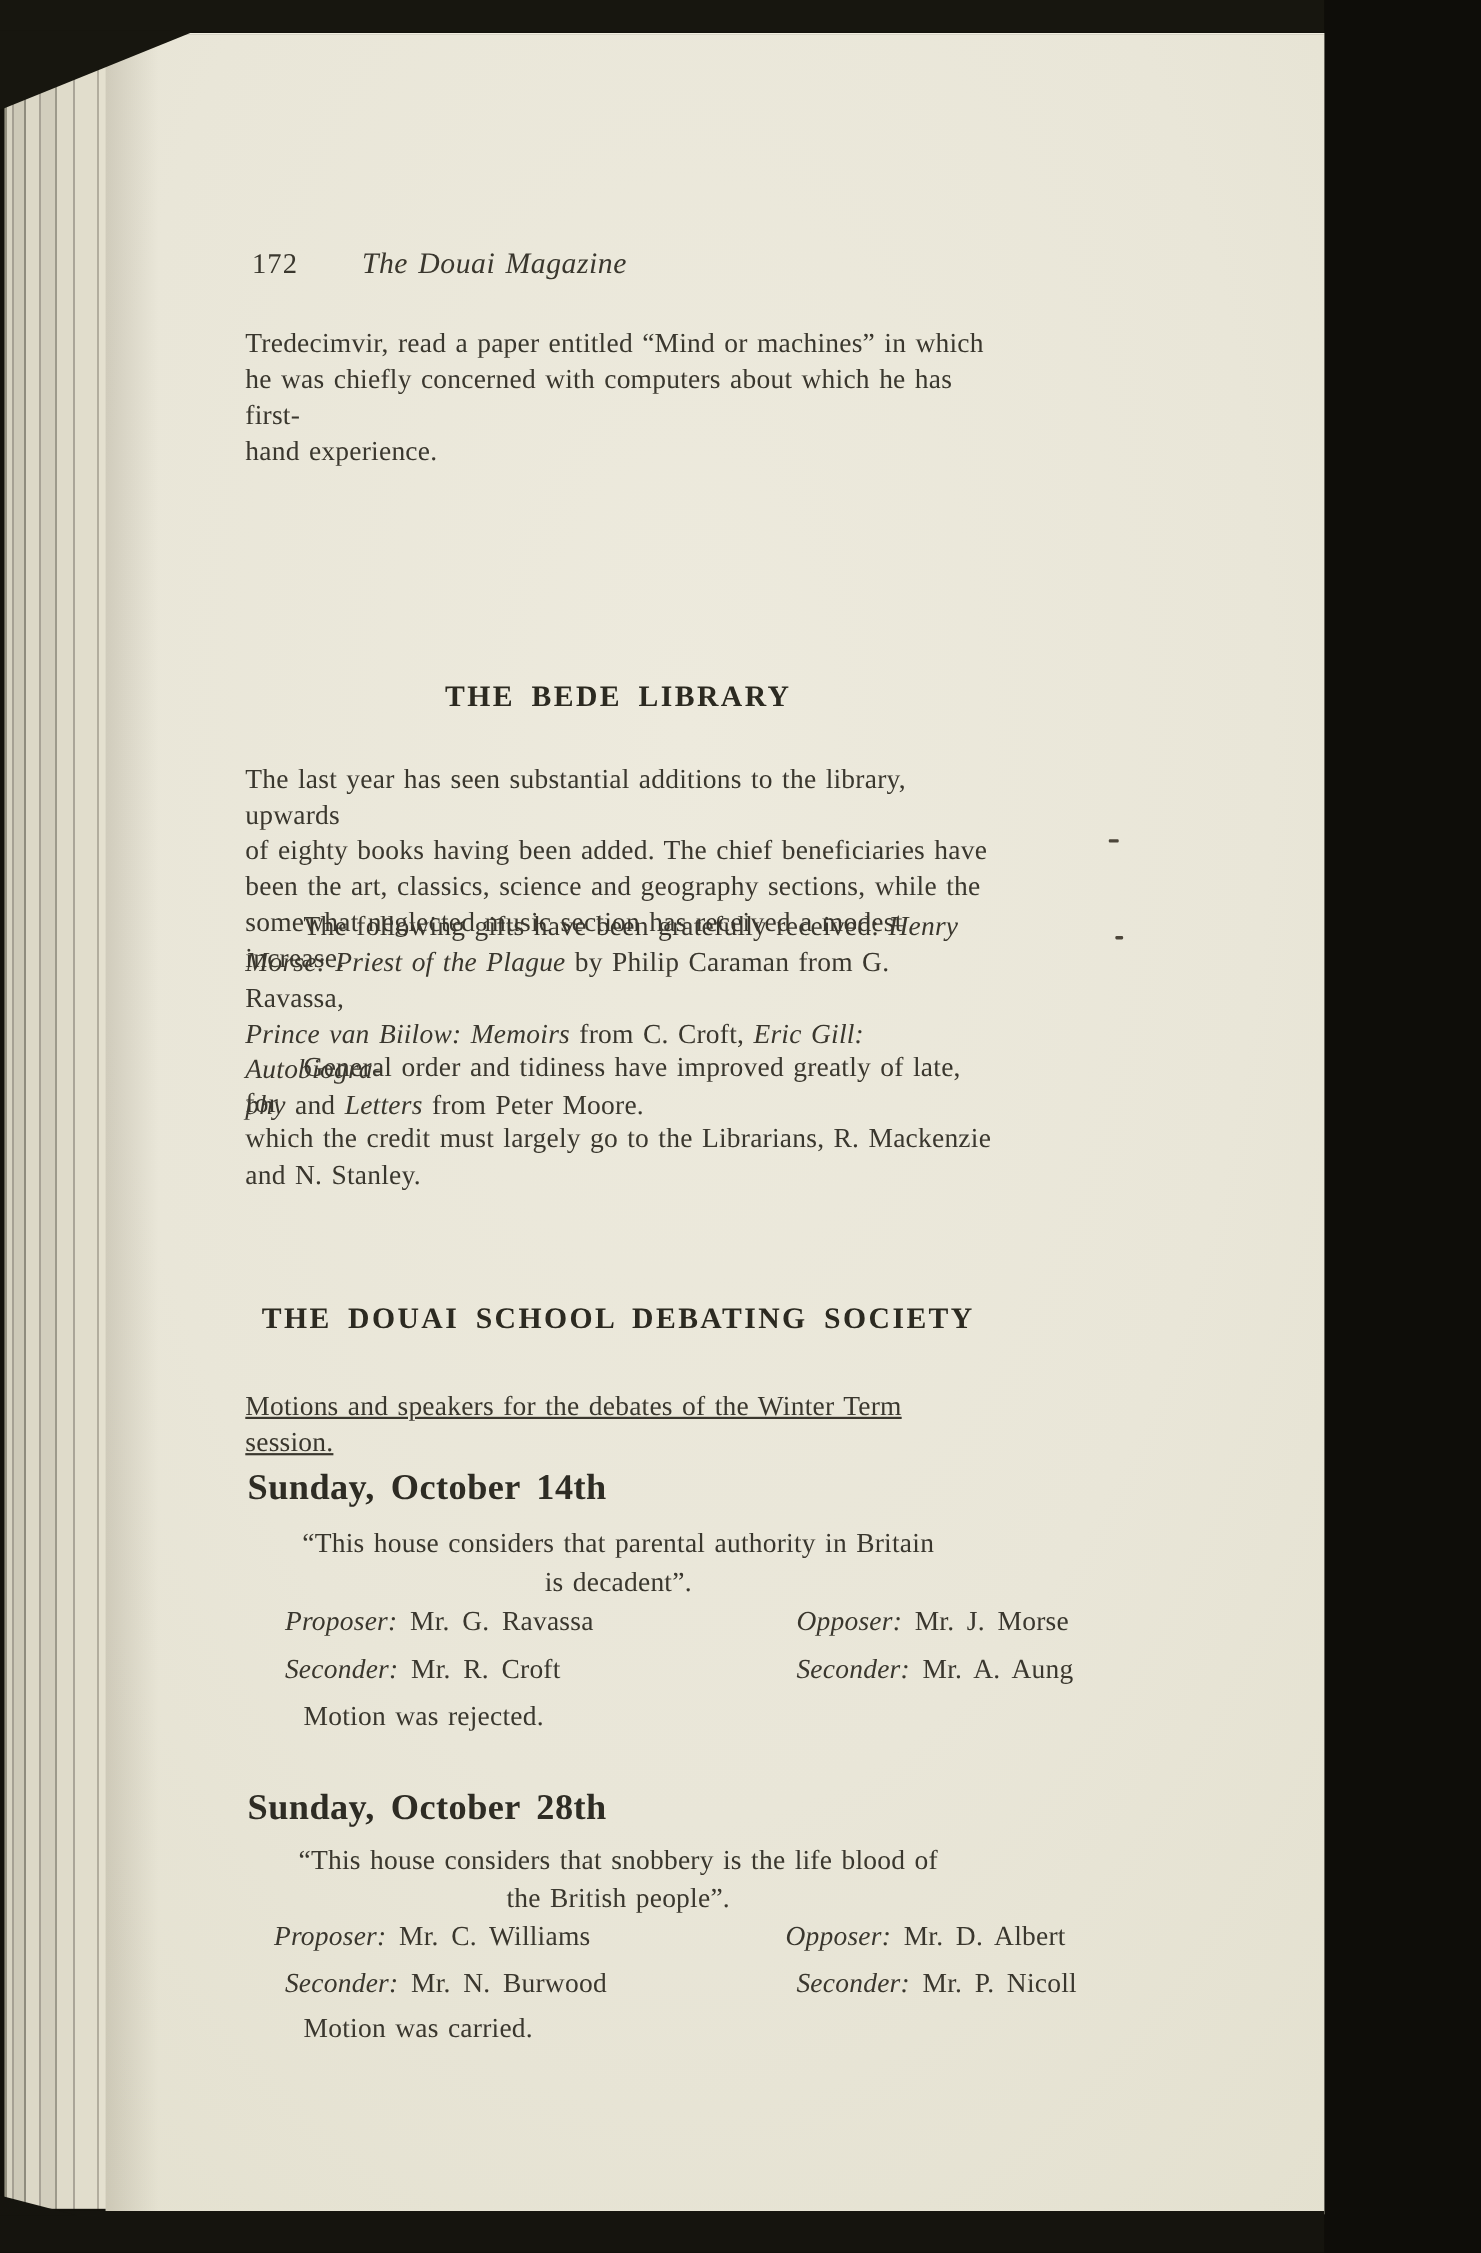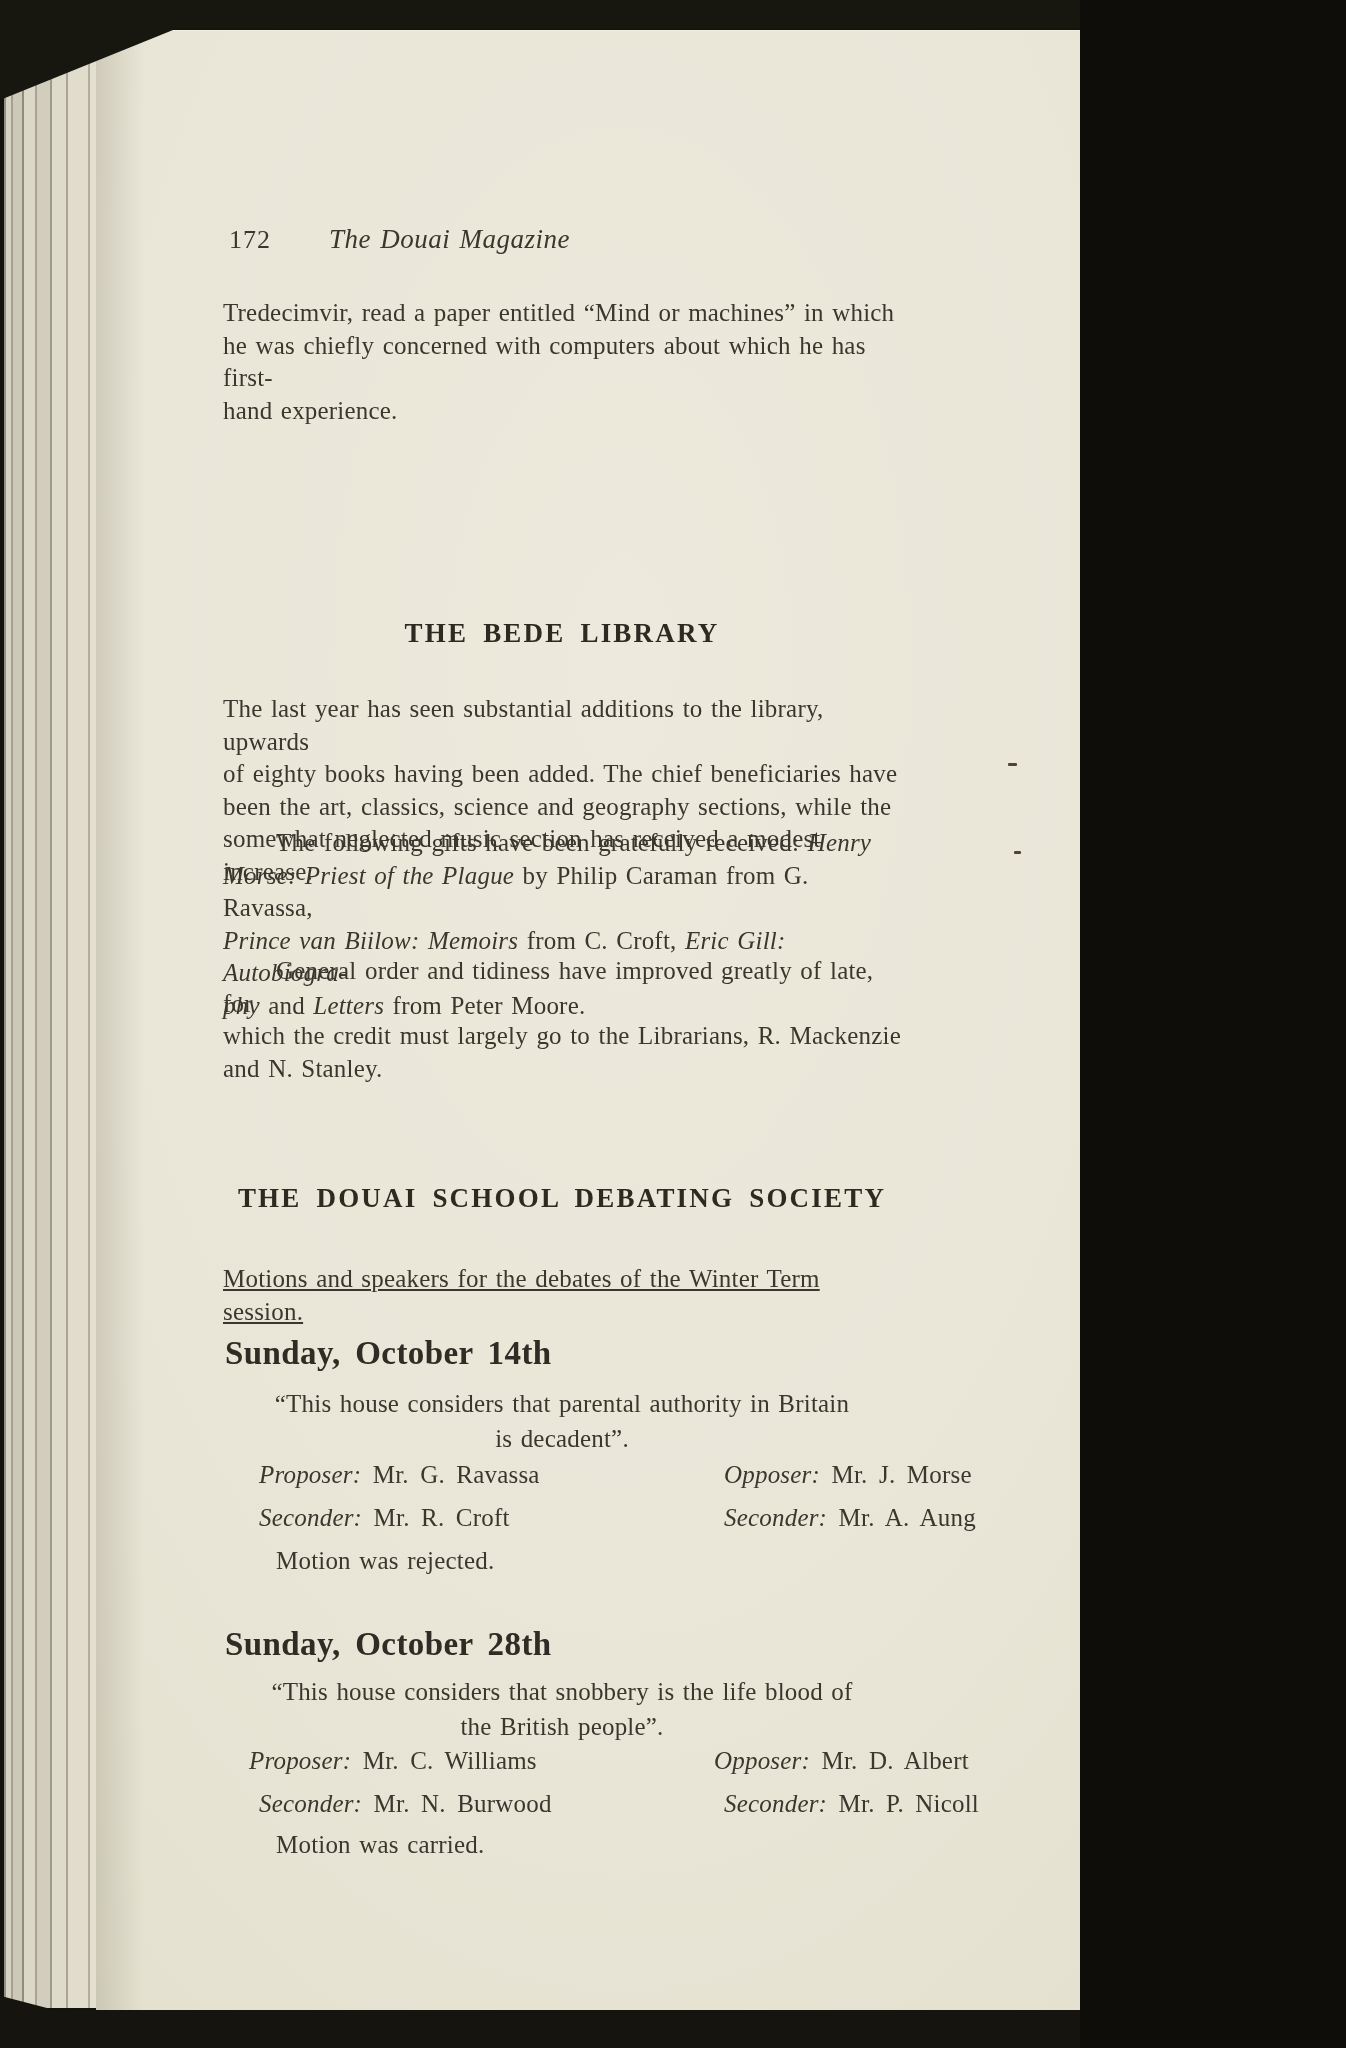--- a/index.html
+++ b/index.html
@@ -1,16 +1,16 @@
 <!DOCTYPE html>
 <html><head>
 <meta charset="utf-8">
 <style>
   html,body{margin:0;padding:0;background:#0e0d09;}
-  .scene{position:relative;width:1080px;height:2048px;overflow:hidden;
+  .scene{position:relative;width:1204px;height:2048px;overflow:hidden;
          background:#13120c;font-family:"Liberation Serif","DejaVu Serif",serif;}
 
   
   .bar-top{position:absolute;left:0;top:0;width:100%;height:29px;background:#17160f;}
   .bar-bottom{position:absolute;left:0;bottom:0;width:100%;height:38px;background:#15140e;}
   .wedge-top-left{position:absolute;left:0;top:28px;width:178px;height:72px;background:#17160f;
                   clip-path:polygon(0 0,100% 0,0 100%);}
   .wedge-bottom-left{position:absolute;left:0;top:1988px;width:70px;height:26px;background:#15140e;
                   clip-path:polygon(0 30%,100% 100%,0 100%);}
 

